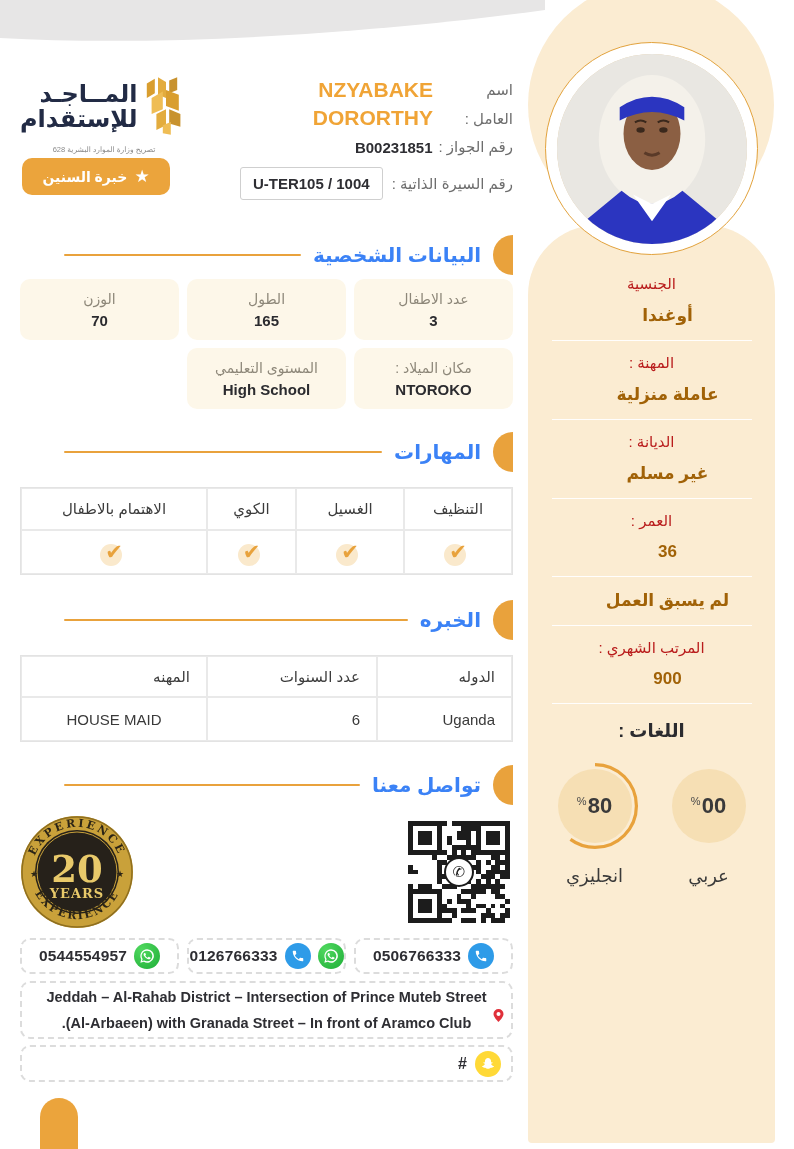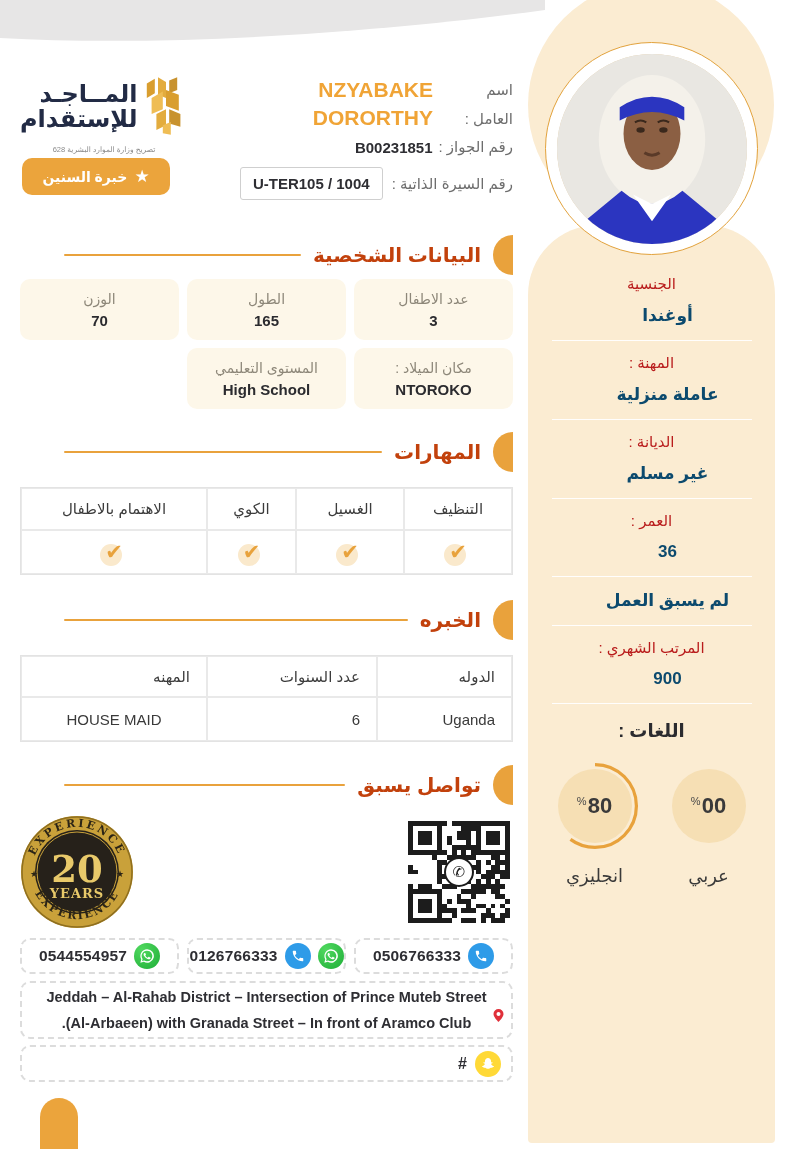--- a/index.html
+++ b/index.html
@@ -44,21 +44,21 @@
                    display:flex; gap:6px; align-items:center; }
   .passport-line b { color:#2e2e33; font-size:15px; }
   .cv-line { position:absolute; right:281px; top:167px; direction:rtl; font-size:15px; color:#6d6d6d;
              display:flex; gap:9px; align-items:center; }
   .cv-box { background:#fff; border:1px solid #cfcfcf; border-radius:3px; padding:7px 12px;
             font-weight:bold; color:#2e2e33; direction:ltr; font-size:15px; }
 
   
   .sec { position:absolute; left:20px; width:493px; height:42px; display:flex; align-items:center; direction:rtl; }
   .sec .half-circle { width:20px; height:40px; background:#E9A23C; border-radius:40px 0 0 40px; flex:none; }
-  .sec h2 { font-size:20px; color:#c2410c; margin:0 12px; white-space:nowrap; }
+  .sec h2 { font-size:20px; color:#3b82f6; margin:0 12px; white-space:nowrap; }
   .sec .line { flex:1; height:2px; background:#E9A23C; margin-inline-end:44px; border-radius:2px; }
 
   
   .cards { position:absolute; left:20px; top:279px; width:493px; direction:rtl;
            display:grid; grid-template-columns:1fr 1fr 1fr; gap:8px; }
   .card { background:#FDF7E9; border-radius:10px; min-height:61px; display:flex; flex-direction:column;
           align-items:center; justify-content:center; gap:5px; padding:6px 4px; }
   .card .lbl { font-size:14px; color:#8d8779; }
   .card .val { font-size:15px; font-weight:bold; color:#2b2b2f; direction:rtl; }
 
@@ -107,21 +107,21 @@
   .snap-box { position:absolute; left:20px; top:1045px; width:493px; height:37px; border:2px dashed #dcdcdc;
               border-radius:10px; background:#fff; display:flex; align-items:center; justify-content:flex-end;
               gap:8px; padding:0 10px; }
   .hash { font-size:16px; font-weight:bold; color:#2e2e33; }
 
   
   .side-content { position:absolute; left:528px; top:262px; width:247px; display:flex; flex-direction:column;
                   align-items:center; direction:rtl; }
   .field { padding:13px 0 14px; text-align:center; width:100%; }
   .field .lbl { font-size:15px; color:#b91c1c; margin-bottom:12px; }
-  .field .val { font-size:17px; font-weight:bold; color:#0c4a6e;margin-left:32px; }
+  .field .val { font-size:17px; font-weight:bold; color:#a16207;margin-left:32px; }
   .divider { width:200px; height:1px; background:rgba(255,255,255,.95); }
   .langs-title { padding:16px 0 4px; font-size:18px; font-weight:bold; color:#2b2b2f; text-align:center; }
   .gauges { display:flex; direction:rtl; gap:22px; justify-content:center; padding-top:14px; }
   .gauge { width:92px; display:flex; flex-direction:column; align-items:center; }
   .gauge-box { position:relative; width:92px; height:92px; }
   .gauge-disc { position:absolute; left:50%; top:50%; width:74px; height:74px; transform:translate(-50%,-50%);
                 border-radius:50%; background:#F6DFB4; display:flex; align-items:center; justify-content:center;
                 direction:ltr; gap:1px; }
   .gauge-disc .sign { font-size:11px; color:#4a4a4a; align-self:flex-start; margin-top:26px; }
   .gauge-disc .num { font-size:22px; font-weight:bold; color:#3a3a3a; }
@@ -269,21 +269,21 @@
     <div>الدوله</div>
     <div>عدد السنوات</div>
     <div>المهنه</div>
     <div class="v">Uganda</div>
     <div class="v">6</div>
     <div class="v c">HOUSE MAID</div>
   </div>
 
   <div class="sec" style="top:764px">
     <span class="half-circle"></span>
-    <h2>تواصل يسبق</h2>
+    <h2>تواصل معنا</h2>
     <div class="line"></div>
   </div>
 
   <div class="badge-wrap">
     <svg width="114" height="114" viewBox="0 0 114 114">
       <circle cx="57" cy="57" r="56" fill="#C9A13A"></circle>
       <circle cx="57" cy="57" r="55" fill="none" stroke="#8F6F1F" stroke-width="1.5"></circle>
       <circle cx="57" cy="57" r="42" fill="#26211A"></circle>
       <circle cx="57" cy="57" r="40" fill="none" stroke="#C9A13A" stroke-width="1"></circle>
       <defs>

